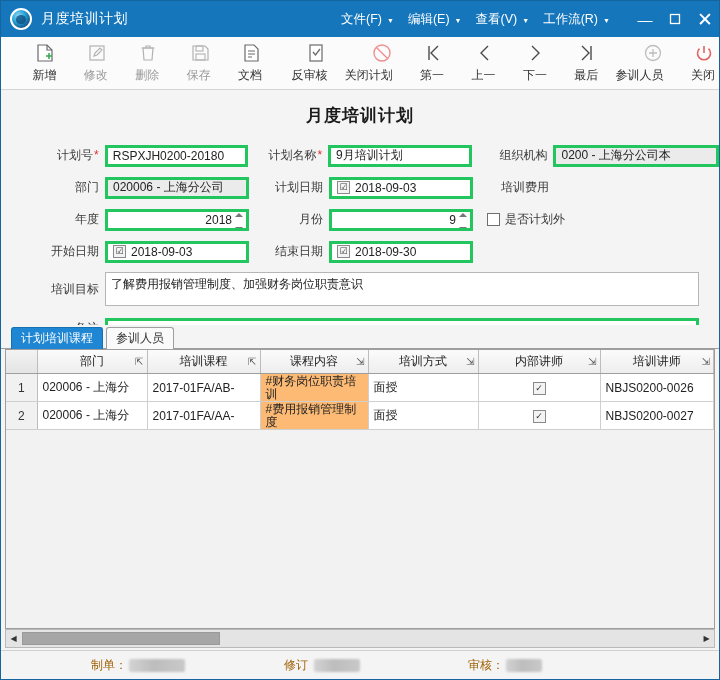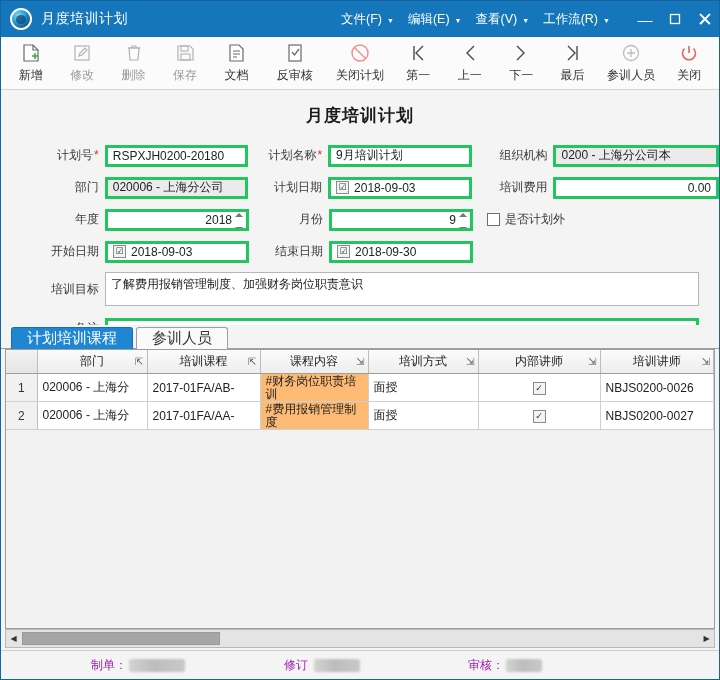--- a/index.html
+++ b/index.html
@@ -23,21 +23,21 @@
   .menubar{position:absolute;left:340px;top:0;height:36px;display:flex;align-items:center;gap:14px;}
   .menu-item{color:#fff;font-size:12.5px;cursor:default;white-space:nowrap;display:flex;align-items:center;gap:5px;}
   .caret{font-size:7px;line-height:1;transform:translateY(1px);}
   .winbtns{position:absolute;right:6px;top:0;height:36px;display:flex;align-items:center;gap:14px;}
   .wb{color:#fff;font-size:15px;line-height:1;width:16px;text-align:center;cursor:default;}
   .wb.close{font-size:19px;font-weight:300;}
 
   
   .toolbar{height:52px;background:#fbfbfb;border-bottom:1px solid #d4d4d4;
     display:flex;align-items:center;padding:0 4px;flex:0 0 auto;}
-  .tbtn{width:52px;height:48px;display:flex;flex-direction:column;align-items:center;
+  .tbtn{width:52px;height:48px;display:flex;flex-direction:column;align-items:flex-end;
     justify-content:center;gap:3px;cursor:default;}
   .tbtn.wide{width:66px;}
   .tbtn .lbl{font-size:12px;color:#333;white-space:nowrap;}
   .tbtn.dis .lbl{color:#9a9a9a;}
   .ic{width:22px;height:22px;position:relative;}
   .ic svg{display:block;}
 
   
   .form-area{background:#f4f4f4;padding:0;flex:0 0 auto;position:relative;height:235px;}
   .doc-title{text-align:center;font-size:17px;font-weight:bold;color:#1a1a1a;padding-top:14px;letter-spacing:1px;}
@@ -61,22 +61,22 @@
     font-size:9px;line-height:1;color:#444;margin-right:5px;}
   .cbx.blank{background:#fff;border-color:#6f6f6f;}
   .chk-label{font-size:12px;color:#3a3a3a;display:flex;align-items:center;}
   .ta{box-sizing:border-box;border:1px solid #b6b6b6;background:#fff;font-size:12px;
     color:#222;padding:3px 5px;overflow:hidden;}
 
   
   .tabstrip{height:24px;display:flex;align-items:flex-end;padding-left:10px;
     background:#f4f4f4;flex:0 0 auto;position:relative;}
   .tabstrip:after{content:"";position:absolute;left:0;right:0;bottom:0;height:1px;background:#9e9e9e;}
-  .tab{height:22px;box-sizing:border-box;padding:0 15px;display:flex;align-items:center;
-    font-size:15px;border:1px solid #9e9e9e;border-bottom:none;background:#fafafa;color:#333;
+  .tab{height:22px;box-sizing:border-box;padding:0 9px;display:flex;align-items:center;
+    font-size:12px;border:1px solid #9e9e9e;border-bottom:none;background:#fafafa;color:#333;
     border-radius:3px 3px 0 0;margin-right:3px;position:relative;z-index:2;cursor:default;}
   .tab.active{background:#1e86d2;color:#fff;border-color:#1670b4;font-weight:normal;}
 
   
   .gridwrap{flex:1 1 auto;margin:0 4px;border:1px solid #9e9e9e;background:#f2f2f2;
     display:flex;flex-direction:column;overflow:hidden;}
   .gtable{width:100%;border-collapse:collapse;table-layout:fixed;}
   .gtable th{height:23px;background:linear-gradient(#fbfbfb,#ededed);border-right:1px solid #bdbdbd;
     border-bottom:1px solid #9e9e9e;font-weight:normal;font-size:12px;color:#222;
     padding:0 4px;position:relative;}
@@ -99,21 +99,21 @@
     display:flex;align-items:center;flex:0 0 auto;position:relative;}
   .sarrow{width:15px;height:15px;display:flex;align-items:center;justify-content:center;
     font-size:8px;color:#333;flex:0 0 auto;}
   .sthumb{height:13px;background:#a6a6a6;border:1px solid #9a9a9a;box-sizing:border-box;
     width:198px;margin-left:1px;}
   .sright{position:absolute;right:0;}
 
   
   .statusbar{height:28px;border-top:1px solid #d0d0d0;background:#f4f4f4;
     display:flex;align-items:center;flex:0 0 auto;position:relative;}
-  .stat{position:absolute;display:flex;align-items:center;font-size:12px;color:#a21caf;white-space:nowrap;}
+  .stat{position:absolute;display:flex;align-items:center;font-size:12px;color:#a16207;white-space:nowrap;}
   .redact{display:inline-block;height:13px;margin-left:2px;position:relative;
     background:linear-gradient(90deg,#d3d3d3 0%,#bdbdbd 45%,#c9c9c9 100%);
     border-radius:2px;filter:blur(1.2px);}
 </style>
 </head>
 <body>
 
 <div class="window">
 
   <div class="titlebar">
@@ -306,21 +306,20 @@
       <div class="lab" style="width:92px;">部门</div>
       <div class="fi ro" style="width:144px;margin-left:6px;">020006 - 上海分公司</div>
 
       <div class="lab" style="width:74px;">计划日期</div>
       <div class="fi" style="width:144px;margin-left:6px;">
         <span class="cbx">☑</span>
         <span>2018-09-03</span>
       </div>
 
       <div class="lab" style="width:76px;">培训费用</div>
-      <div class="fi num" style="width:166px;margin-left:6px;">0.00</div>
     </div>
 
     <div class="frow">
       <div class="lab" style="width:92px;">年度</div>
       <div class="fi num spin" style="width:144px;margin-left:6px;padding-right:14px;">
         <span>2018</span>
         <span class="arrows">
             <i class="up"></i>
             <i class="dn"></i>
           </span>

